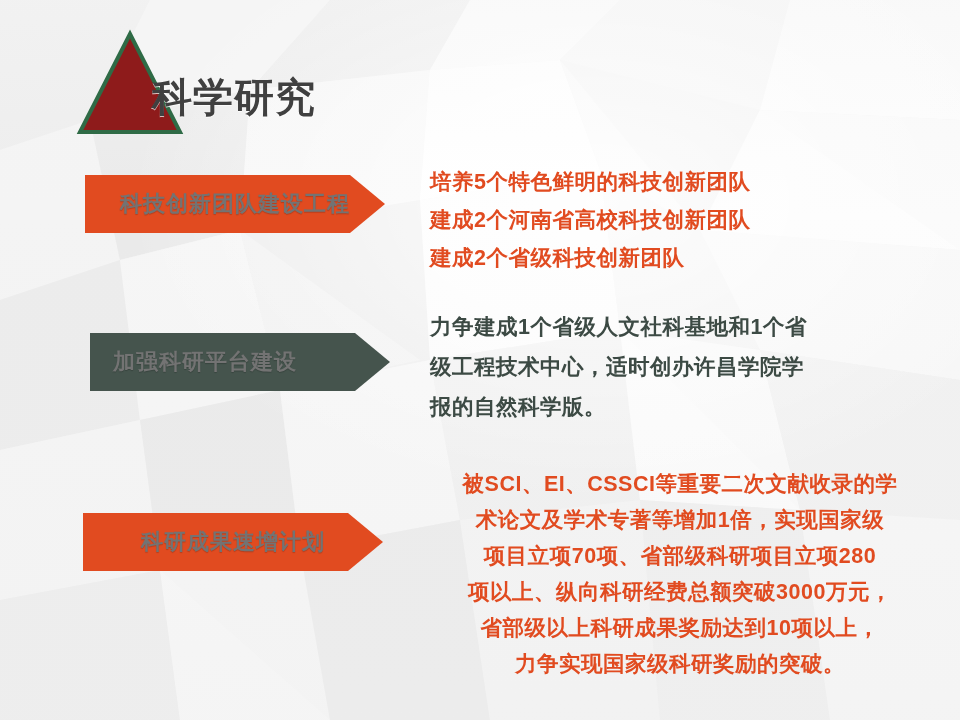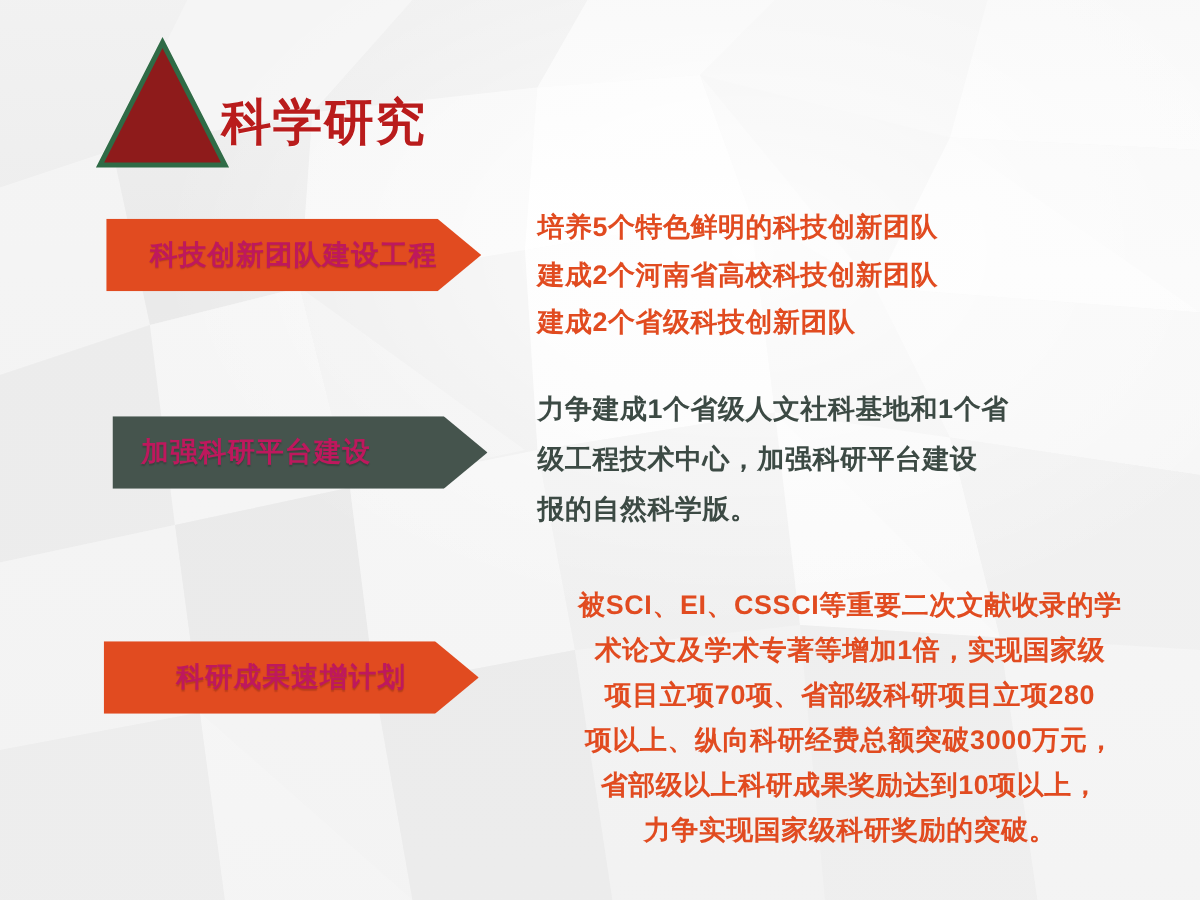--- a/index.html
+++ b/index.html
@@ -67,25 +67,25 @@
     text-align: center;
     font-size: 35px;
     font-weight: bold;
     color: #ffffff;
     letter-spacing: -1px;
     font-family: "DejaVu Sans", sans-serif;
     text-shadow: 0 1px 1px rgba(0,0,0,0.25);
   }
   .header-title {
     position: absolute;
-    left: 117px;
+    left: 92px;
     top: 48px;
     font-size: 40px;
     font-weight: bold;
-    color: #b91c1c;
+    color: #404040;
     letter-spacing: 1px;
     white-space: nowrap;
     text-shadow: 0 1px 0 rgba(255,255,255,0.7);
   }
 
   
   .arrow-banner {
     position: absolute;
     height: 58px;
     display: block;
@@ -94,21 +94,21 @@
     position: absolute;
     left: 0;
     top: 0;
     display: block;
   }
   .arrow-label {
     position: absolute;
     top: 0;
     height: 58px;
     line-height: 58px;
-    color: #be185d;
+    color: #737373;
     font-size: 22px;
     font-weight: bold;
     letter-spacing: 1px;
     white-space: nowrap;
     text-shadow: 0 1px 1px rgba(0,0,0,0.18);
   }
 
   #banner-1 { left: 85px;  top: 175px; width: 300px; }
   #banner-1 .arrow-label { left: 12px; width: 276px; text-align: center; }
 
@@ -221,21 +221,21 @@
 
     <div class="arrow-banner" id="banner-2">
       <svg width="300" height="58" viewBox="0 0 300 58">
         <polygon points="0,0 265,0 300,29 265,58 0,58" fill="#45544d"></polygon>
       </svg>
       <div class="arrow-label">加强科研平台建设</div>
     </div>
 
     <div class="text-block block-gray" id="text-2">
       <div class="line">力争建成1个省级人文社科基地和1个省</div>
-      <div class="line">级工程技术中心，加强科研平台建设</div>
+      <div class="line">级工程技术中心，适时创办许昌学院学</div>
       <div class="line">报的自然科学版。</div>
     </div>
 
     <div class="arrow-banner" id="banner-3">
       <svg width="300" height="58" viewBox="0 0 300 58">
         <polygon points="0,0 265,0 300,29 265,58 0,58" fill="#e14b20"></polygon>
       </svg>
       <div class="arrow-label">科研成果速增计划</div>
     </div>
 

